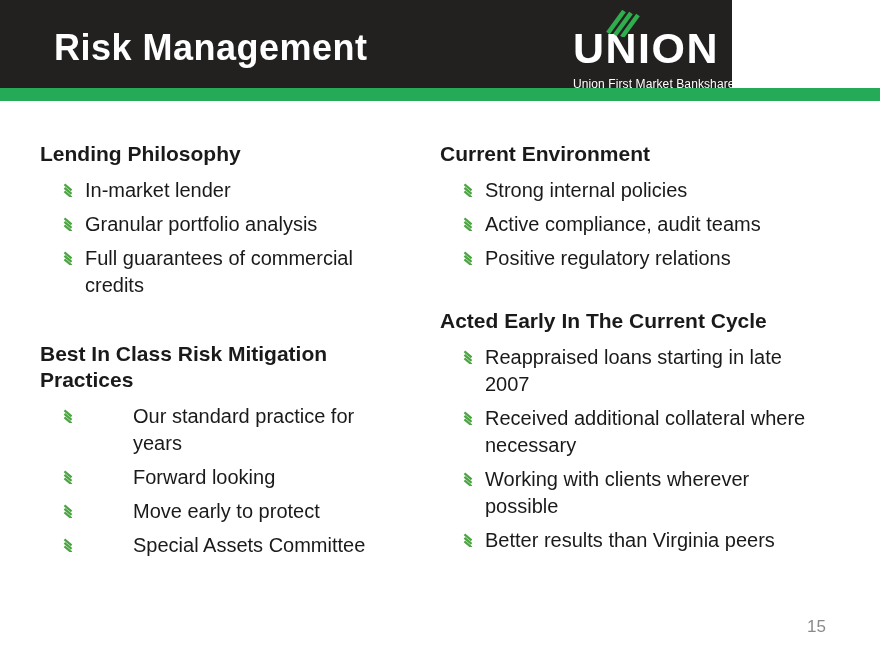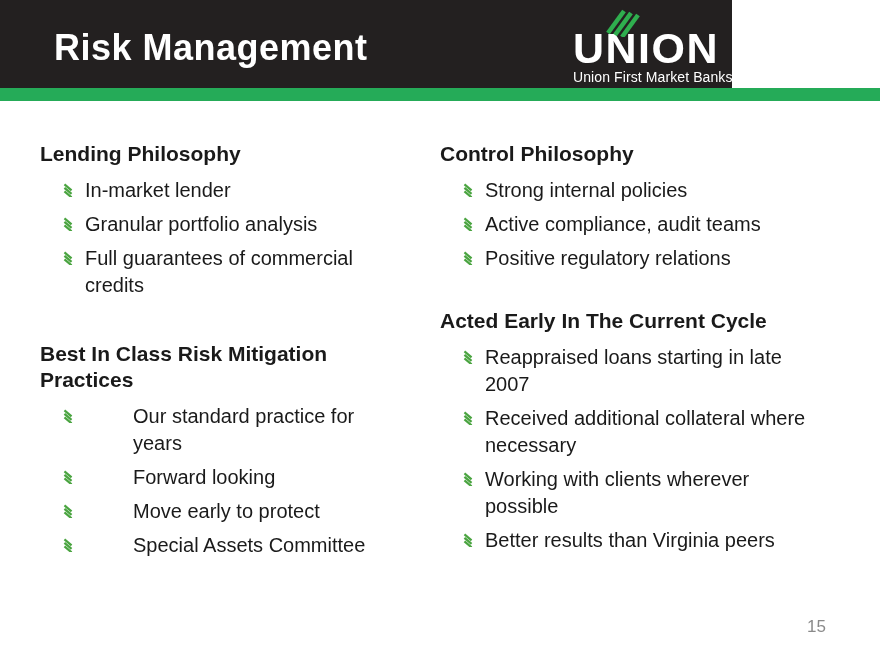--- a/index.html
+++ b/index.html
@@ -43,22 +43,22 @@
   }
   .logo-wordmark {
     margin-top: 26px;
     font-size: 43px;
     font-weight: bold;
     line-height: 30px;
     letter-spacing: 1.5px;
     white-space: nowrap;
   }
   .logo-tagline {
-    margin-top: 6px;
-    font-size: 14px;
+    margin-top: 14px;
+    font-size: 12px;
     letter-spacing: 0.1px;
     white-space: nowrap;
   }
 
   .accent-bar {
     position: absolute;
     left: 0; top: 88px;
     width: 880px; height: 13px;
     background: #25ab58;
   }
@@ -199,21 +199,21 @@
             <span class="b-text">Special Assets Committee</span>
           </div>
         </div>
       </section>
 
     </div>
 
     <div class="col-right">
 
       <section class="section-1">
-        <h2 class="section-heading">Control Philosophy</h2>
+        <h2 class="section-heading">Current Environment</h2>
         <div class="bullet-list">
           <div class="bullet">
             <svg class="b-icon">
                 <use href="#stripe-bullet"></use>
               </svg>
             <span class="b-text">Strong internal policies</span>
           </div>
           <div class="bullet">
             <svg class="b-icon">
                 <use href="#stripe-bullet"></use>

